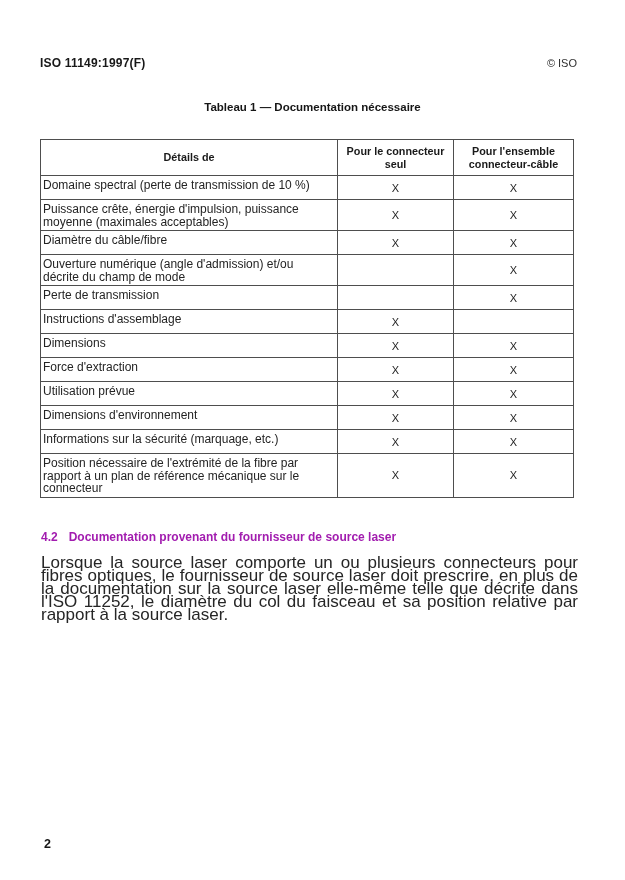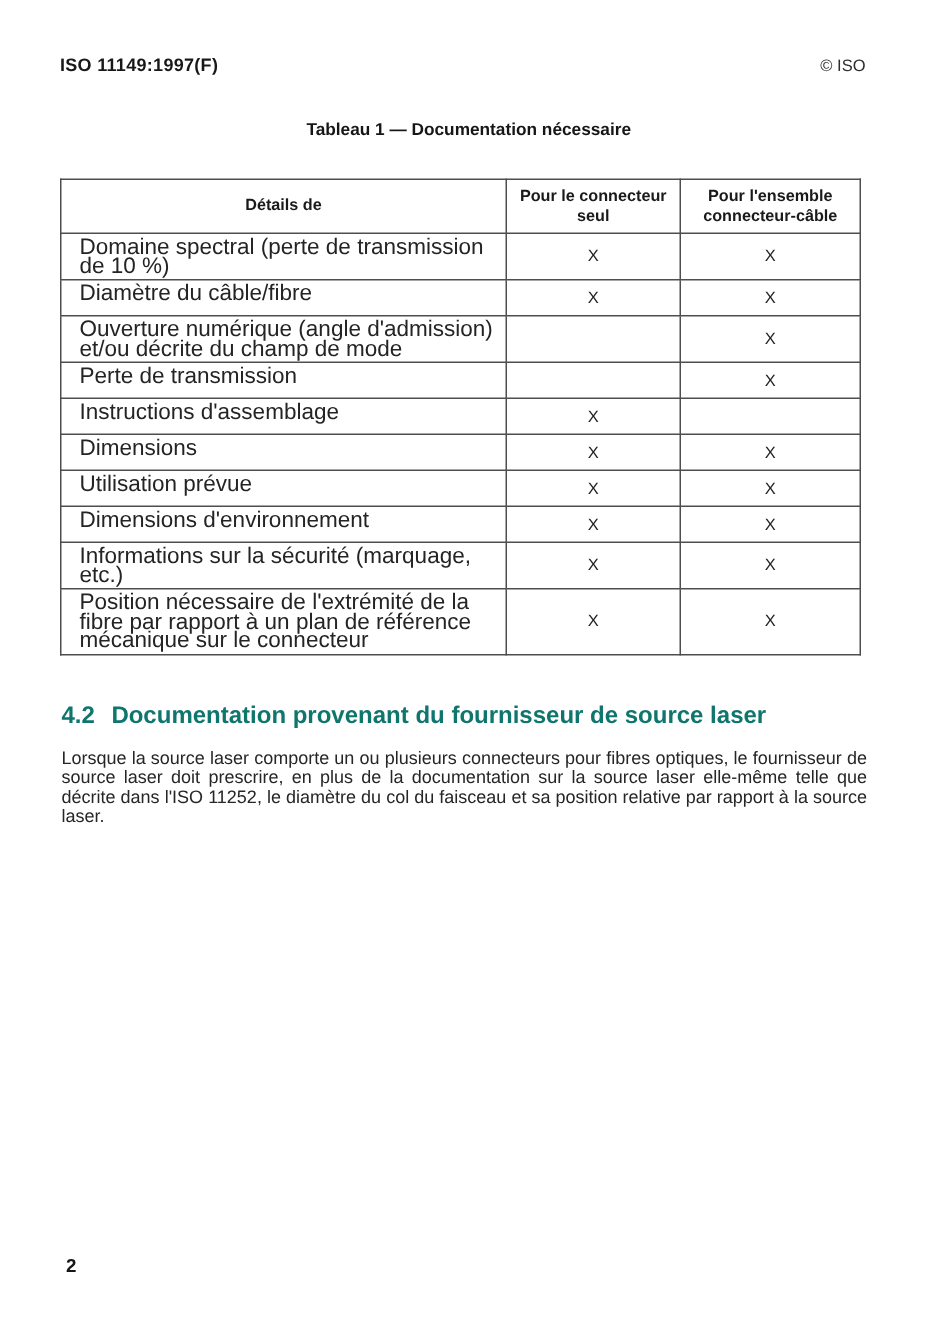--- a/index.html
+++ b/index.html
@@ -8,21 +8,21 @@
     width: 625px; height: 880px;
     position: relative;
     font-family: "Liberation Sans", "DejaVu Sans", sans-serif;
     color: #1e1e1e;
     overflow: hidden;
   }
   .page-header {
     display: flex;
     justify-content: space-between;
     align-items: baseline;
-    padding: 36px 48px 0 40px;
+    padding: 56px 48px 0 40px;
   }
   .doc-ref { font-weight: bold; font-size: 12px; letter-spacing: 0.2px; color: #181818; }
   .copyright { font-size: 11px; color: #2e2e2e; }
   .table-title {
     text-align: center;
     font-weight: bold;
     font-size: 11.5px;
     margin-top: 31px;
     color: #161616;
   }
@@ -39,43 +39,43 @@
     font-weight: bold;
     font-size: 10.8px;
     line-height: 12.5px;
     height: 36px;
     text-align: center;
     vertical-align: middle;
     padding: 2px 6px;
     color: #1a1a1a;
   }
   td.cell-label {
-    font-size: 15px;
+    font-size: 12px;
     line-height: 12.5px;
-    padding: 3px 8px 2px 12px;
+    padding: 3px 8px 2px 2px;
     vertical-align: top;
     height: 24px;
     color: #242424;
   }
   td.cell-mark {
     text-align: center;
     vertical-align: middle;
     font-size: 11px;
     color: #242424;
   }
   .section-heading {
     margin: 32px 47px 12px 41px;
     font-weight: bold;
-    font-size: 16px;
-    color: #0f766e;
+    font-size: 12px;
+    color: #a21caf;
   }
   .section-heading .sec-num { margin-right: 11px; }
   .body-paragraph {
     margin: 8px 47px 0 41px;
-    font-size: 12px;
+    font-size: 17px;
     line-height: 13.2px;
     text-align: justify;
     color: #262626;
   }
   .page-number {
     position: absolute;
     left: 44px;
     top: 837px;
     font-weight: bold;
     font-size: 12.5px;
@@ -105,20 +105,25 @@
       <th>Pour l'ensemble connecteur-câble</th>
     </tr>
   </thead>
   <tbody>
     <tr>
       <td class="cell-label">Domaine spectral (perte de transmission de 10 %)</td>
       <td class="cell-mark">X</td>
       <td class="cell-mark">X</td>
     </tr>
     <tr>
+      <td class="cell-label">Puissance crête, énergie d'impulsion, puissance moyenne (maximales acceptables)</td>
+      <td class="cell-mark">X</td>
+      <td class="cell-mark">X</td>
+    </tr>
+    <tr>
       <td class="cell-label">Diamètre du câble/fibre</td>
       <td class="cell-mark">X</td>
       <td class="cell-mark">X</td>
     </tr>
     <tr>
       <td class="cell-label">Ouverture numérique (angle d'admission) et/ou décrite du champ de mode</td>
       <td class="cell-mark"></td>
       <td class="cell-mark">X</td>
     </tr>
     <tr>
@@ -126,20 +131,25 @@
       <td class="cell-mark"></td>
       <td class="cell-mark">X</td>
     </tr>
     <tr>
       <td class="cell-label">Instructions d'assemblage</td>
       <td class="cell-mark">X</td>
       <td class="cell-mark"></td>
     </tr>
     <tr>
       <td class="cell-label">Dimensions</td>
+      <td class="cell-mark">X</td>
+      <td class="cell-mark">X</td>
+    </tr>
+    <tr>
+      <td class="cell-label">Force d'extraction</td>
       <td class="cell-mark">X</td>
       <td class="cell-mark">X</td>
     </tr>
     <tr>
       <td class="cell-label">Utilisation prévue</td>
       <td class="cell-mark">X</td>
       <td class="cell-mark">X</td>
     </tr>
     <tr>
       <td class="cell-label">Dimensions d'environnement</td>

